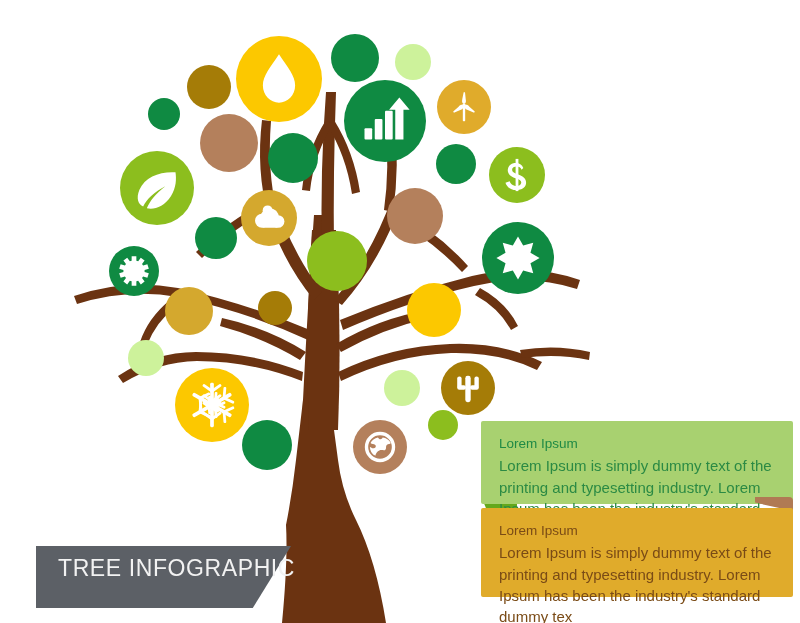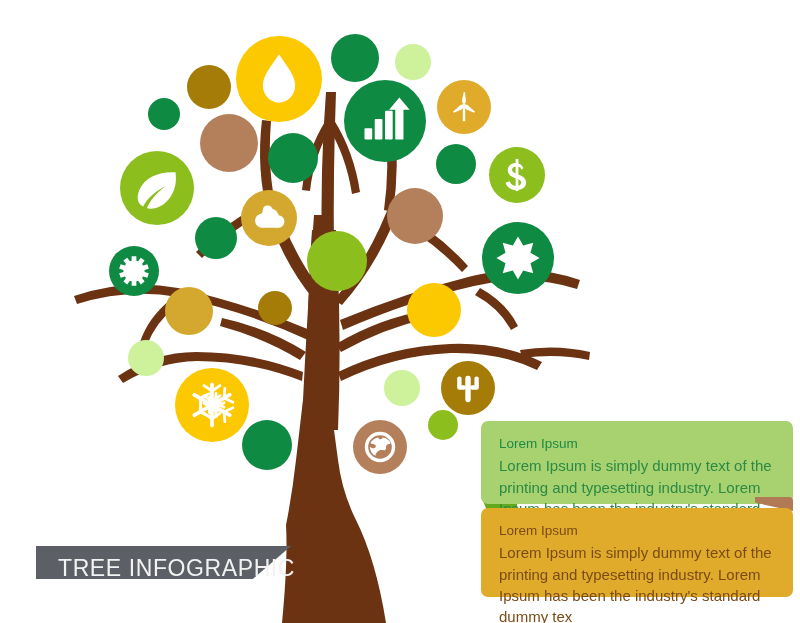--- a/index.html
+++ b/index.html
@@ -24,21 +24,21 @@
     width: 800px;
     height: 623px;
   }
 
   
   .title-banner {
     position: absolute;
     left: 36px;
     top: 546px;
     width: 255px;
-    height: 33px;
+    height: 62px;
   }
   .title-banner .bar {
     position: absolute;
     left: 0; top: 0;
     width: 100%; height: 100%;
     background: #5c6066;
     clip-path: polygon(0 0, 100% 0, 85% 100%, 0 100%);
   }
   .title-banner .title-text {
     position: absolute;
@@ -48,21 +48,21 @@
     line-height: 45px;
     color: #f2f2f2;
     font-size: 23px;
     letter-spacing: 0.6px;
     white-space: nowrap;
   }
 
   
   .callout {
     position: absolute;
-    border-radius: 7px;
+    border-radius: 2px;
     box-sizing: border-box;
     padding: 14px 18px 18px 18px;
   }
   .callout .c-title {
     font-size: 13.5px;
     margin-bottom: 2px;
     line-height: 1.35;
   }
   .callout .c-body {
     font-size: 15px;

